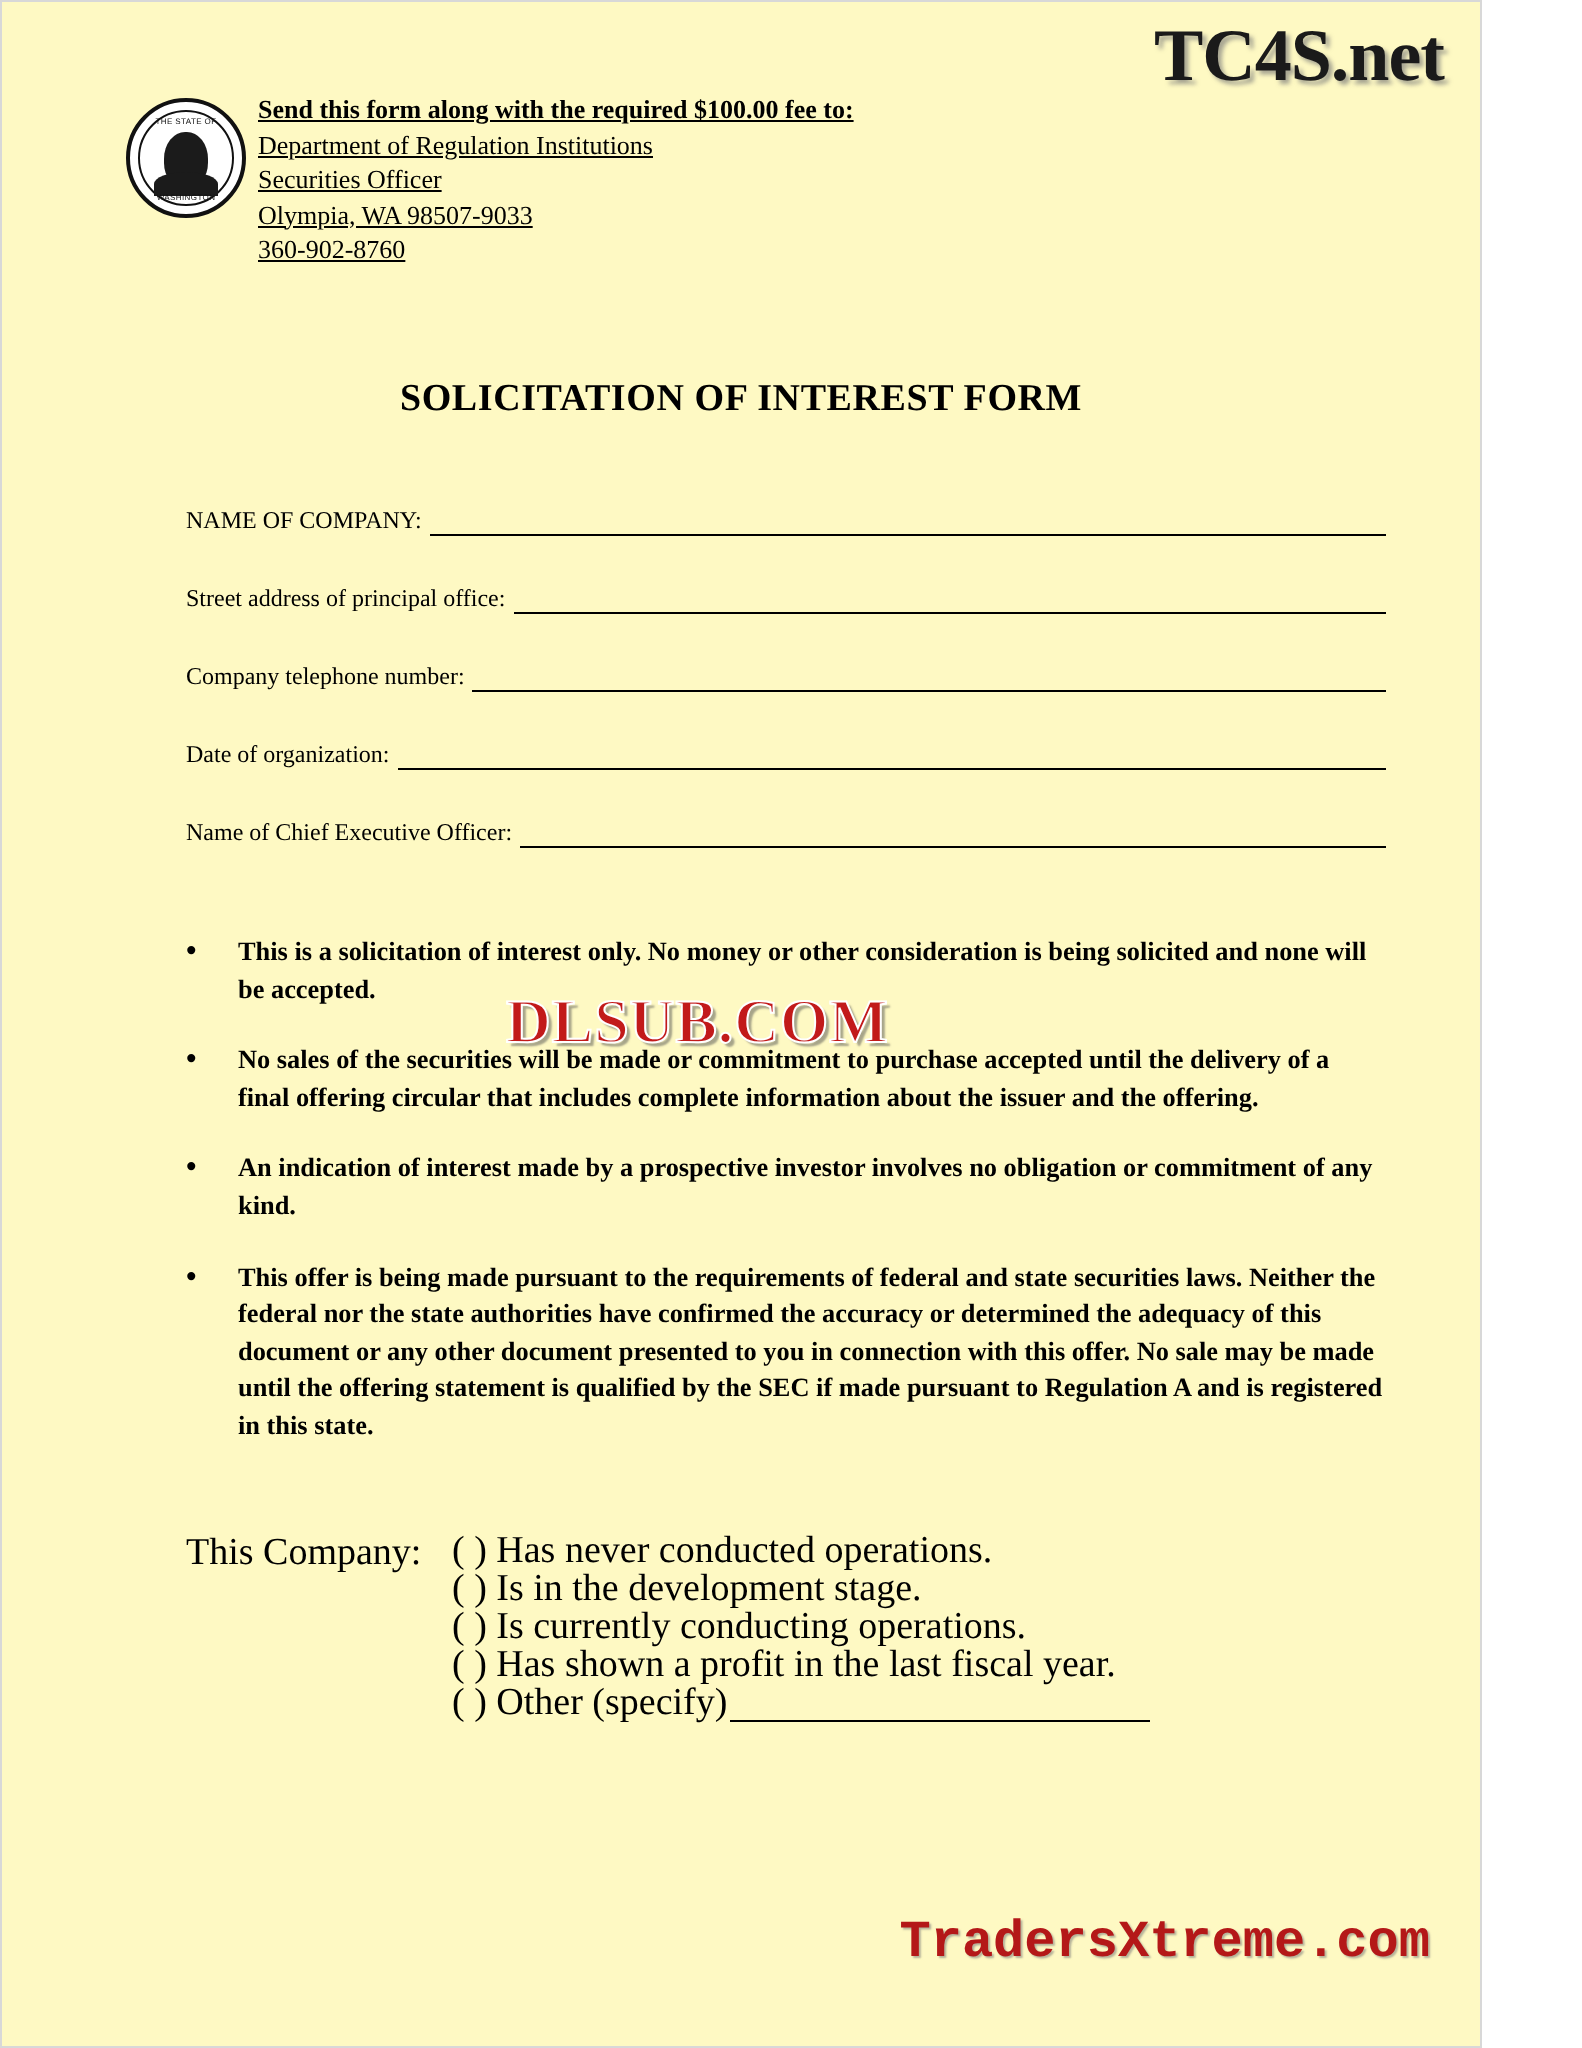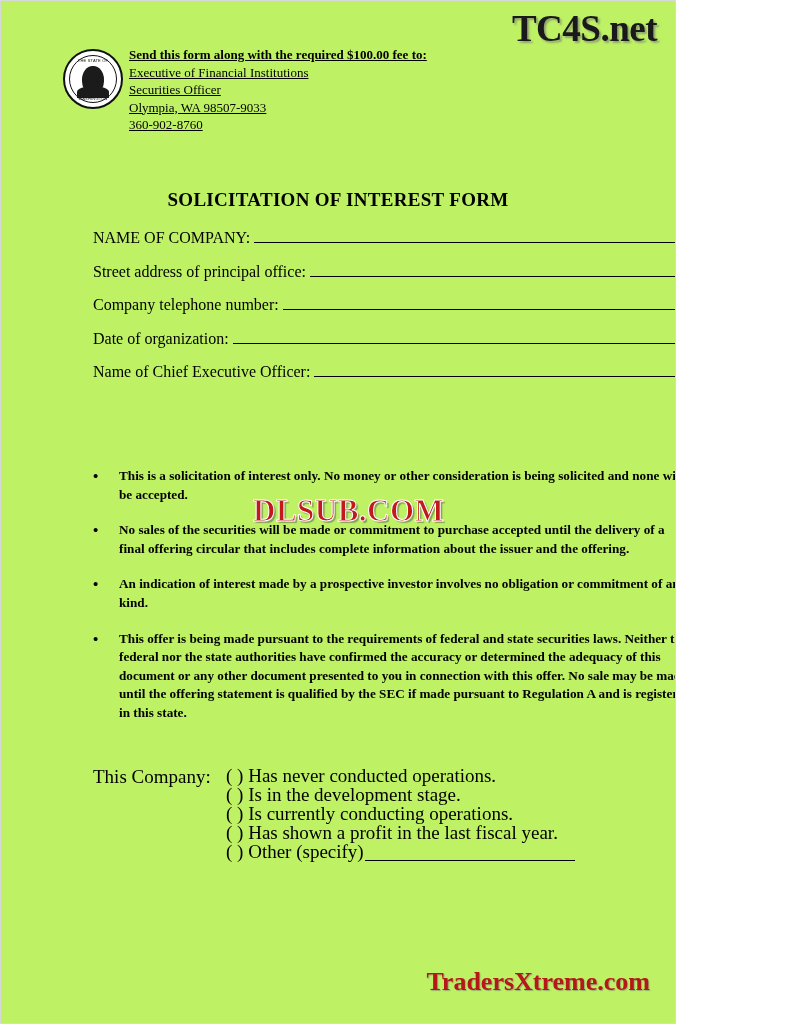--- a/index.html
+++ b/index.html
@@ -6,23 +6,23 @@
     margin: 0;
     padding: 0;
     background: #ffffff;
   }
   body {
     font-family: "Liberation Serif", serif;
     color: #000000;
   }
   #page {
     position: relative;
-    width: 676px;
+    width: 741px;
     height: 1024px;
-    background: #bef264;
+    background: #fef9c3;
     overflow: hidden;
     box-sizing: border-box;
     border: 1px solid #d8d8d8;
   }
 
   
   .wm-top {
     position: absolute;
     top: 6px;
     right: 18px;
@@ -116,23 +116,24 @@
 
   
   .fields {
     position: absolute;
     top: 228px;
     left: 92px;
     width: 600px;
   }
   .field {
     display: flex;
-    align-items: flex-start;
+    align-items: flex-end;
     margin-bottom: 15.5px;
-    font-size: 16px;
+    font-size: 12px;
+    margin-top: 24px;
   }
   .field .lbl { white-space: nowrap; }
   .field .rule {
     flex: 1 1 auto;
     border-bottom: 1px solid #000;
     height: 13px;
     margin-left: 4px;
   }
 
   
@@ -196,23 +197,23 @@
     width: 210px;
     border-bottom: 1px solid #000;
     height: 12px;
     vertical-align: bottom;
     margin-left: 1px;
   }
 
   
   .wm-foot {
     position: absolute;
-    bottom: 26px;
+    bottom: 37px;
     right: 25px;
-    font-family: Liberation Serif, serif;
+    font-family: Liberation Mono, monospace;
     font-weight: bold;
     font-size: 26px;
     color: #b41818;
     text-shadow: 1px 1px 1px rgba(120,120,120,0.55);
   }
 </style>
 </head>
 <body>
 
 <div id="page">
@@ -221,21 +222,21 @@
 
   <div class="header">
     <div class="seal">
       <div class="ring"></div>
       <div class="top-text">THE STATE OF</div>
       <div class="bust"></div>
       <div class="bot-text">WASHINGTON</div>
     </div>
     <div class="addr">
       <div class="lead">Send this form along with the required $100.00 fee to:</div>
-      <div>Executive of Financial Institutions</div>
+      <div>Department of Regulation Institutions</div>
       <div>Securities Officer</div>
       <div>Olympia, WA 98507-9033</div>
       <div>360-902-8760</div>
     </div>
   </div>
 
   <div class="doc-title">SOLICITATION OF INTEREST FORM</div>
 
   <div class="fields">
     <div class="field">

